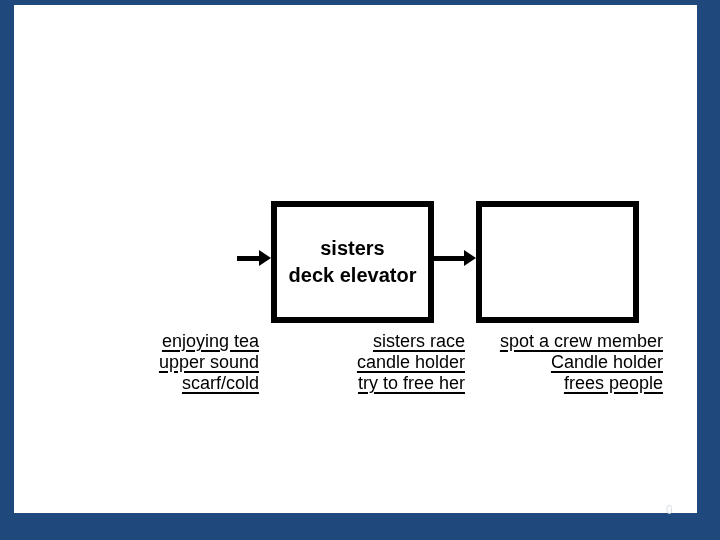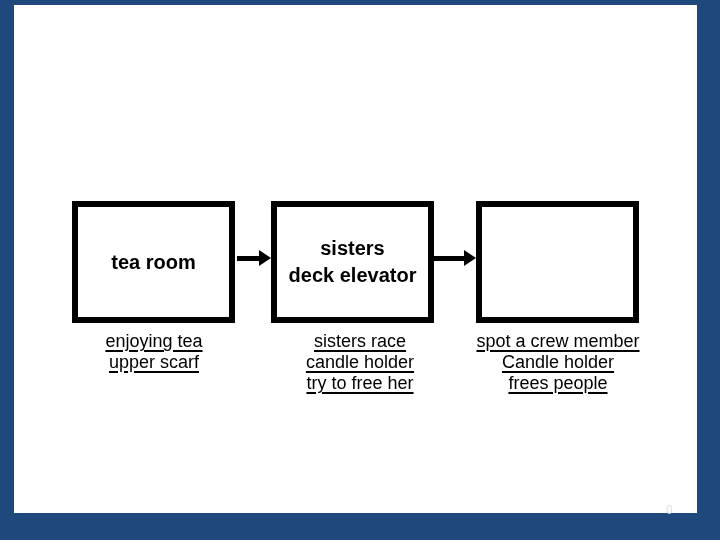--- a/index.html
+++ b/index.html
@@ -60,21 +60,21 @@
     width: 0;
     height: 0;
     border-left: 12px solid #000000;
     border-top: 8px solid transparent;
     border-bottom: 8px solid transparent;
   }
   .notes {
     position: absolute;
     top: 326px;
     width: 210px;
-    text-align: center;
+    text-align: right;
     color: #000000;
   }
   .note {
     font-size: 18px;
     line-height: 21px;
     text-decoration: underline;
     text-decoration-thickness: 2px;
     text-underline-offset: 3px;
   }
   .page-number {
@@ -86,25 +86,20 @@
     z-index: 5;
   }
 </style>
 </head>
 <body>
 
 <div class="stage">
 
   <div class="slide">
 
-    <div class="box" style="left:58px">
-      <div class="box-label">
-        <div>tea room</div>
-      </div>
-    </div>
 
     <div class="arrow" style="left:223px;width:34px">
       <div class="shaft"></div>
       <div class="head"></div>
     </div>
 
     <div class="box" style="left:257px">
       <div class="box-label">
         <div>sisters</div>
         <div>deck elevator</div>
@@ -116,21 +111,22 @@
       <div class="head"></div>
     </div>
 
     <div class="box" style="left:462px">
       <div class="box-label">
       </div>
     </div>
 
     <div class="notes" style="left:35px">
       <div class="note">enjoying tea</div>
-      <div class="note">upper scarf</div>
+      <div class="note">upper sound</div>
+      <div class="note">scarf/cold</div>
     </div>
 
     <div class="notes" style="left:439px">
       <div class="note">spot a crew member</div>
       <div class="note">Candle holder</div>
       <div class="note">frees people</div>
     </div>
 
     <div class="notes" style="left:241px">
       <div class="note">sisters race</div>

